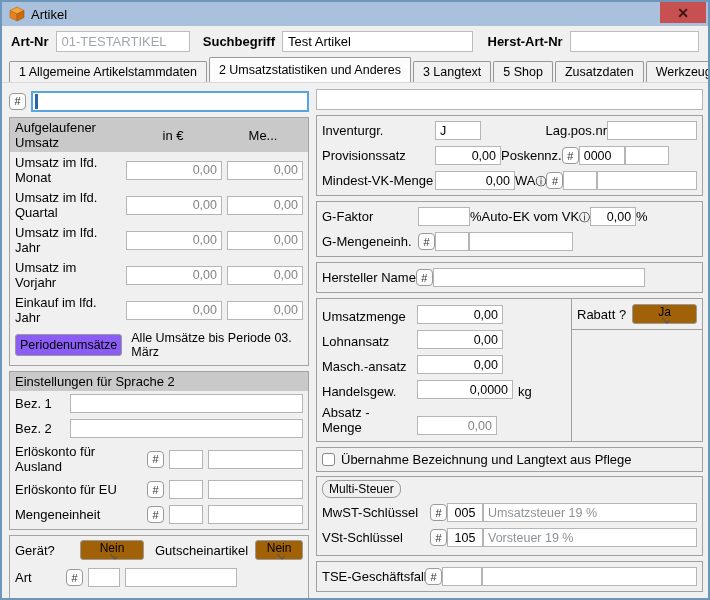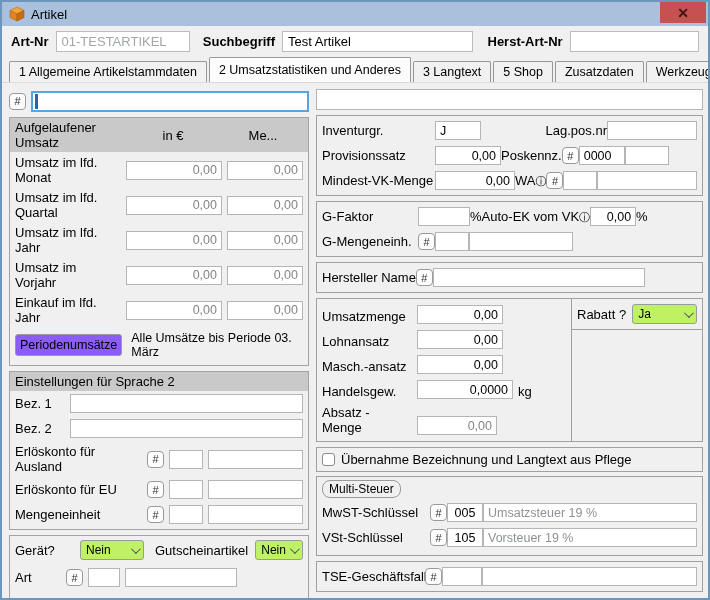--- a/index.html
+++ b/index.html
@@ -41,22 +41,22 @@
   .hash-btn { width:17px; height:17px; flex:0 0 17px; border:1px solid #9a9a9a; border-radius:4px;
               background:#fdfdfd; display:flex; align-items:center; justify-content:center;
               font-size:11px; color:#333; }
   .btn { border:1px solid #9a9a9a; border-radius:3px; background:#8b5cf6; padding:3px 4px;
          font-size:12.5px; white-space:nowrap; }
   .ifield { background:#fff; border:1px solid #b5b5b5; height:19px; display:flex;
             align-items:center; padding:0 4px; font-size:12.5px; }
   .num { justify-content:flex-end; }
   .ro { color:#848484; }
   .cb { width:13px; height:13px; flex:0 0 13px; border:1px solid #8a8a8a; border-radius:3px; background:#fff; }
-  .sel { background:#bef264; border:1px solid #9a9a9a; border-radius:3px; height:20px;
-         display:flex; align-items:center; justify-content:space-between; padding:0 5px; font-size:12px; }
+  .sel { background:#a16207; border:1px solid #9a9a9a; border-radius:3px; height:20px;
+         display:flex; align-items:center; justify-content:space-between; padding:0 5px; font-size:12px;flex-direction:column; }
   .chev { width:7px; height:7px; border-right:1.5px solid #555; border-bottom:1.5px solid #555;
           transform:rotate(45deg) translateY(-2px); }
   .info { font-size:11px; }
 
   
   .folg-row { display:flex; align-items:center; gap:5px; height:24px; margin-bottom:4px; }
   .folg-row .lbl { width:118px; font-size:13px; }
   .focus-field { flex:1; height:21px; border:2px solid #56a4e0; background:#fff;
                  display:flex; align-items:center; }
   .caret { width:3px; height:15px; background:#2a63a8; margin-left:2px; }

